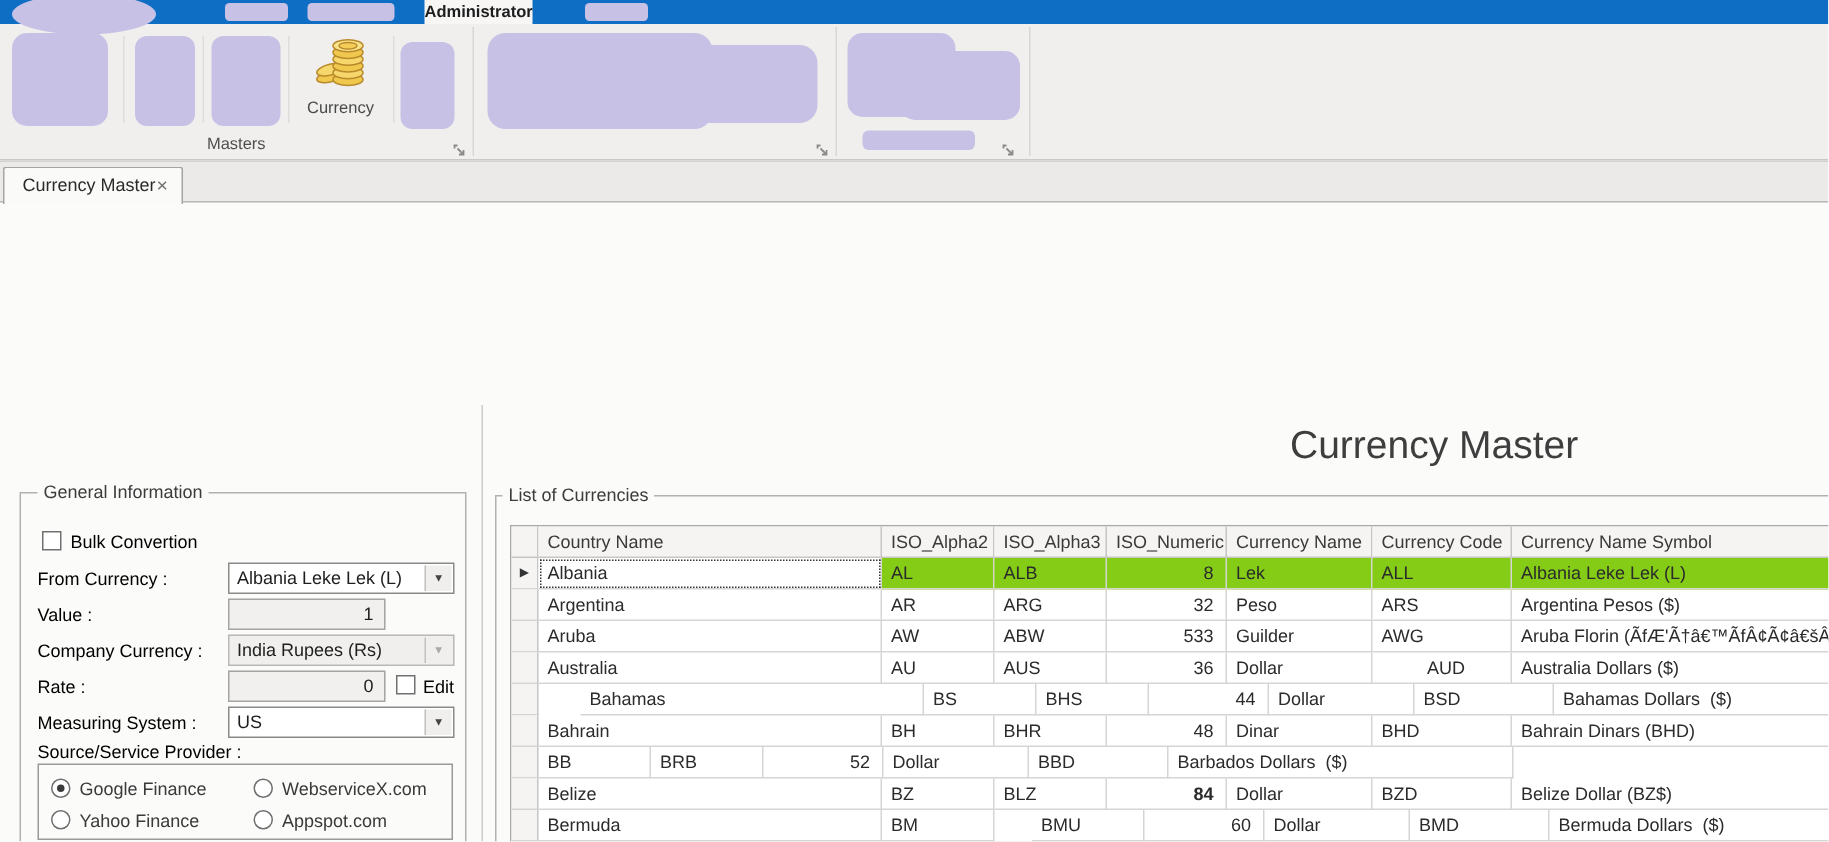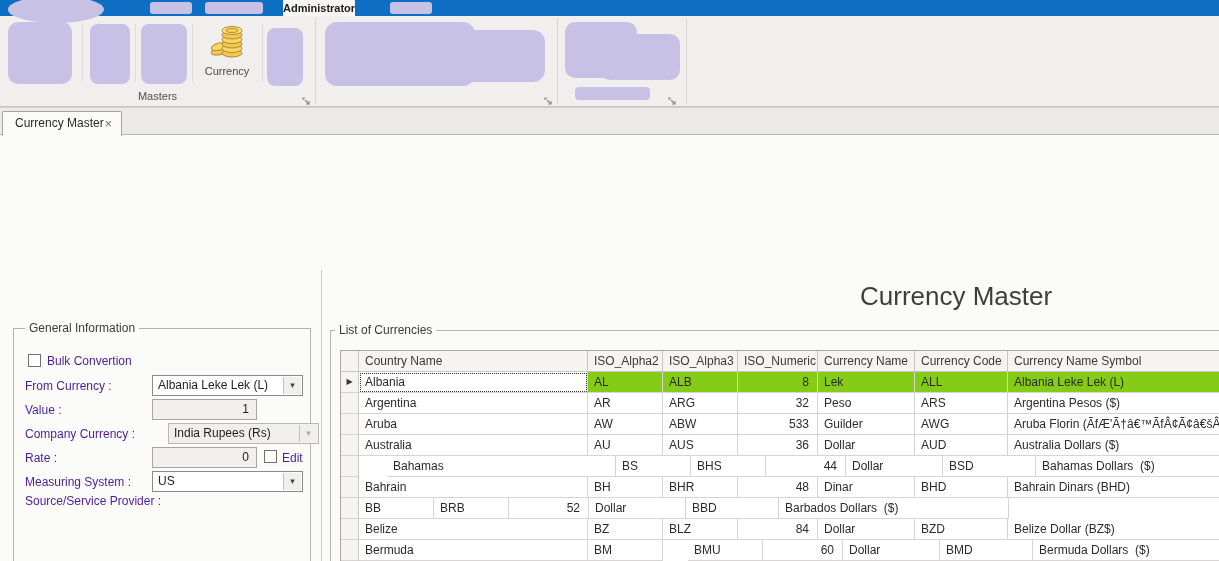--- a/index.html
+++ b/index.html
@@ -32,26 +32,26 @@
   
   .content{left:0;top:135px;width:1219px;height:426px;}
   .vsplit{left:321px;top:135px;width:1px;height:426px;background:#cccbca;}
   .page-title{left:860px;top:146px;font-size:26px;color:#3e3e3e;}
 
   
   .gbox{border:1px solid #b3b2b1;}
   .gbox-label{background:#fbfbfa;padding:0 4px;font-size:12px;color:#3c3c3c;z-index:2;}
 
   
-  .flabel{font-size:12px;color:#4c1d95;}
+  .flabel{font-size:12px;color:#000000;}
   .cbox{width:13px;height:13px;border:1px solid #707070;background:#fff;}
   .combo{height:21px;border:1px solid #8a8a8a;background:#fff;font-size:12px;color:#1e1e1e;line-height:19px;padding-left:5px;}
   .combo .arrow-btn{position:absolute;right:1px;top:1px;bottom:1px;width:17px;background:#f0efee;border-left:1px solid #c2c1c0;
     text-align:center;color:#444;font-size:9px;line-height:17px;cursor:pointer;}
-  .combo.disabled{background:#f0efee;border-color:#b9b8b7;margin-left:16px;}
+  .combo.disabled{background:#f0efee;border-color:#b9b8b7;}
   .combo.disabled .arrow-btn{color:#aaa9a8;}
   .tbox{height:21px;border:1px solid #a5a4a3;background:#f1f0ef;font-size:12px;color:#1e1e1e;line-height:19px;
     text-align:right;padding-right:7px;}
   .radio{width:13px;height:13px;border:1px solid #6f6f6f;border-radius:50%;background:#fff;}
   .radio.checked::after{content:"";position:absolute;left:3px;top:3px;width:5px;height:5px;border-radius:50%;background:#3a3a3a;}
   .rlabel{font-size:12px;color:#3a3a3a;}
 
   
   .grid{left:340px;top:215px;border:1px solid #a9a8a7;background:#fff;}
   .g-row{display:flex;height:21px;}
@@ -177,20 +177,30 @@
     <div class="abs cbox" style="left:264px;top:315px;"></div>
     <div class="abs flabel" style="left:282px;top:316px;">Edit</div>
 
     <div class="abs flabel" style="left:25px;top:340px;">Measuring System :</div>
     <div class="abs combo" style="left:152px;top:336px;width:151px;">
       <span>US</span>
       <span class="arrow-btn">▾</span>
     </div>
 
     <div class="abs flabel" style="left:25px;top:359px;">Source/Service Provider :</div>
+    <div class="abs" style="left:25px;top:374px;width:277px;height:51px;border:1px solid #9b9a99;">
+      <div class="abs radio checked" style="left:8px;top:9px;"></div>
+      <div class="abs rlabel" style="left:27px;top:9px;">Google Finance</div>
+      <div class="abs radio" style="left:143px;top:9px;"></div>
+      <div class="abs rlabel" style="left:162px;top:9px;">WebserviceX.com</div>
+      <div class="abs radio" style="left:8px;top:30px;"></div>
+      <div class="abs rlabel" style="left:27px;top:30px;">Yahoo Finance</div>
+      <div class="abs radio" style="left:143px;top:30px;"></div>
+      <div class="abs rlabel" style="left:162px;top:30px;">Appspot.com</div>
+    </div>
 
     <div class="abs gbox" style="left:330px;top:195px;width:920px;height:400px;"></div>
     <div class="abs gbox-label" style="left:335px;top:188px;">List of Currencies</div>
 
     <div class="abs grid">
         <div class="g-row g-header">
           <div class="g-cell g-ind" style="width: 18px;"></div>
           <div class="g-cell" style="width: 229px;">Country Name</div>
           <div class="g-cell" style="width: 75px;">ISO_Alpha2</div>
           <div class="g-cell" style="width: 75px;">ISO_Alpha3</div>
@@ -229,21 +239,21 @@
           <div class="g-cell" style="width: 93px;">AWG</div>
           <div class="g-cell" style="width: 230px;">Aruba Florin (ÃfÆ'Ã†â€™ÃfÂ¢Ã¢â€šÂ¬Ã‚Â</div>
         </div>
         <div class="g-row">
           <div class="g-cell g-ind" style="width: 18px;"></div>
           <div class="g-cell" style="width: 229px;">Australia</div>
           <div class="g-cell" style="width: 75px;">AU</div>
           <div class="g-cell" style="width: 75px;">AUS</div>
           <div class="g-cell num" style="width: 80px;">36</div>
           <div class="g-cell" style="width: 97px;">Dollar</div>
-          <div class="g-cell" style="width: 93px;">AUD</div>
+          <div class="g-cell" style="width: 93px; text-align: center;">AUD</div>
           <div class="g-cell" style="width: 230px;">Australia Dollars ($)</div>
         </div>
         <div class="g-row">
           <div class="g-cell g-ind" style="width: 18px;"></div>
           <div class="g-cell" style="width: 229px; margin-left: 28px;">Bahamas</div>
           <div class="g-cell" style="width: 75px;">BS</div>
           <div class="g-cell" style="width: 75px;">BHS</div>
           <div class="g-cell num" style="width: 80px;">44</div>
           <div class="g-cell" style="width: 97px;">Dollar</div>
           <div class="g-cell" style="width: 93px;">BSD</div>
@@ -266,21 +276,21 @@
           <div class="g-cell num" style="width: 80px;">52</div>
           <div class="g-cell" style="width: 97px;">Dollar</div>
           <div class="g-cell" style="width: 93px;">BBD</div>
           <div class="g-cell" style="width: 230px;">Barbados Dollars  ($)</div>
         </div>
         <div class="g-row">
           <div class="g-cell g-ind" style="width: 18px;"></div>
           <div class="g-cell" style="width: 229px;">Belize</div>
           <div class="g-cell" style="width: 75px;">BZ</div>
           <div class="g-cell" style="width: 75px;">BLZ</div>
-          <div class="g-cell num" style="width: 80px;">84</div>
+          <div class="g-cell num" style="width: 80px; font-weight: bold;">84</div>
           <div class="g-cell" style="width: 97px;">Dollar</div>
           <div class="g-cell" style="width: 93px;">BZD</div>
           <div class="g-cell" style="width: 230px;">Belize Dollar (BZ$)</div>
         </div>
         <div class="g-row">
           <div class="g-cell g-ind" style="width: 18px;"></div>
           <div class="g-cell" style="width: 229px;">Bermuda</div>
           <div class="g-cell" style="width: 75px;">BM</div>
           <div class="g-cell" style="width: 75px; margin-left: 25px;">BMU</div>
           <div class="g-cell num" style="width: 80px;">60</div>

